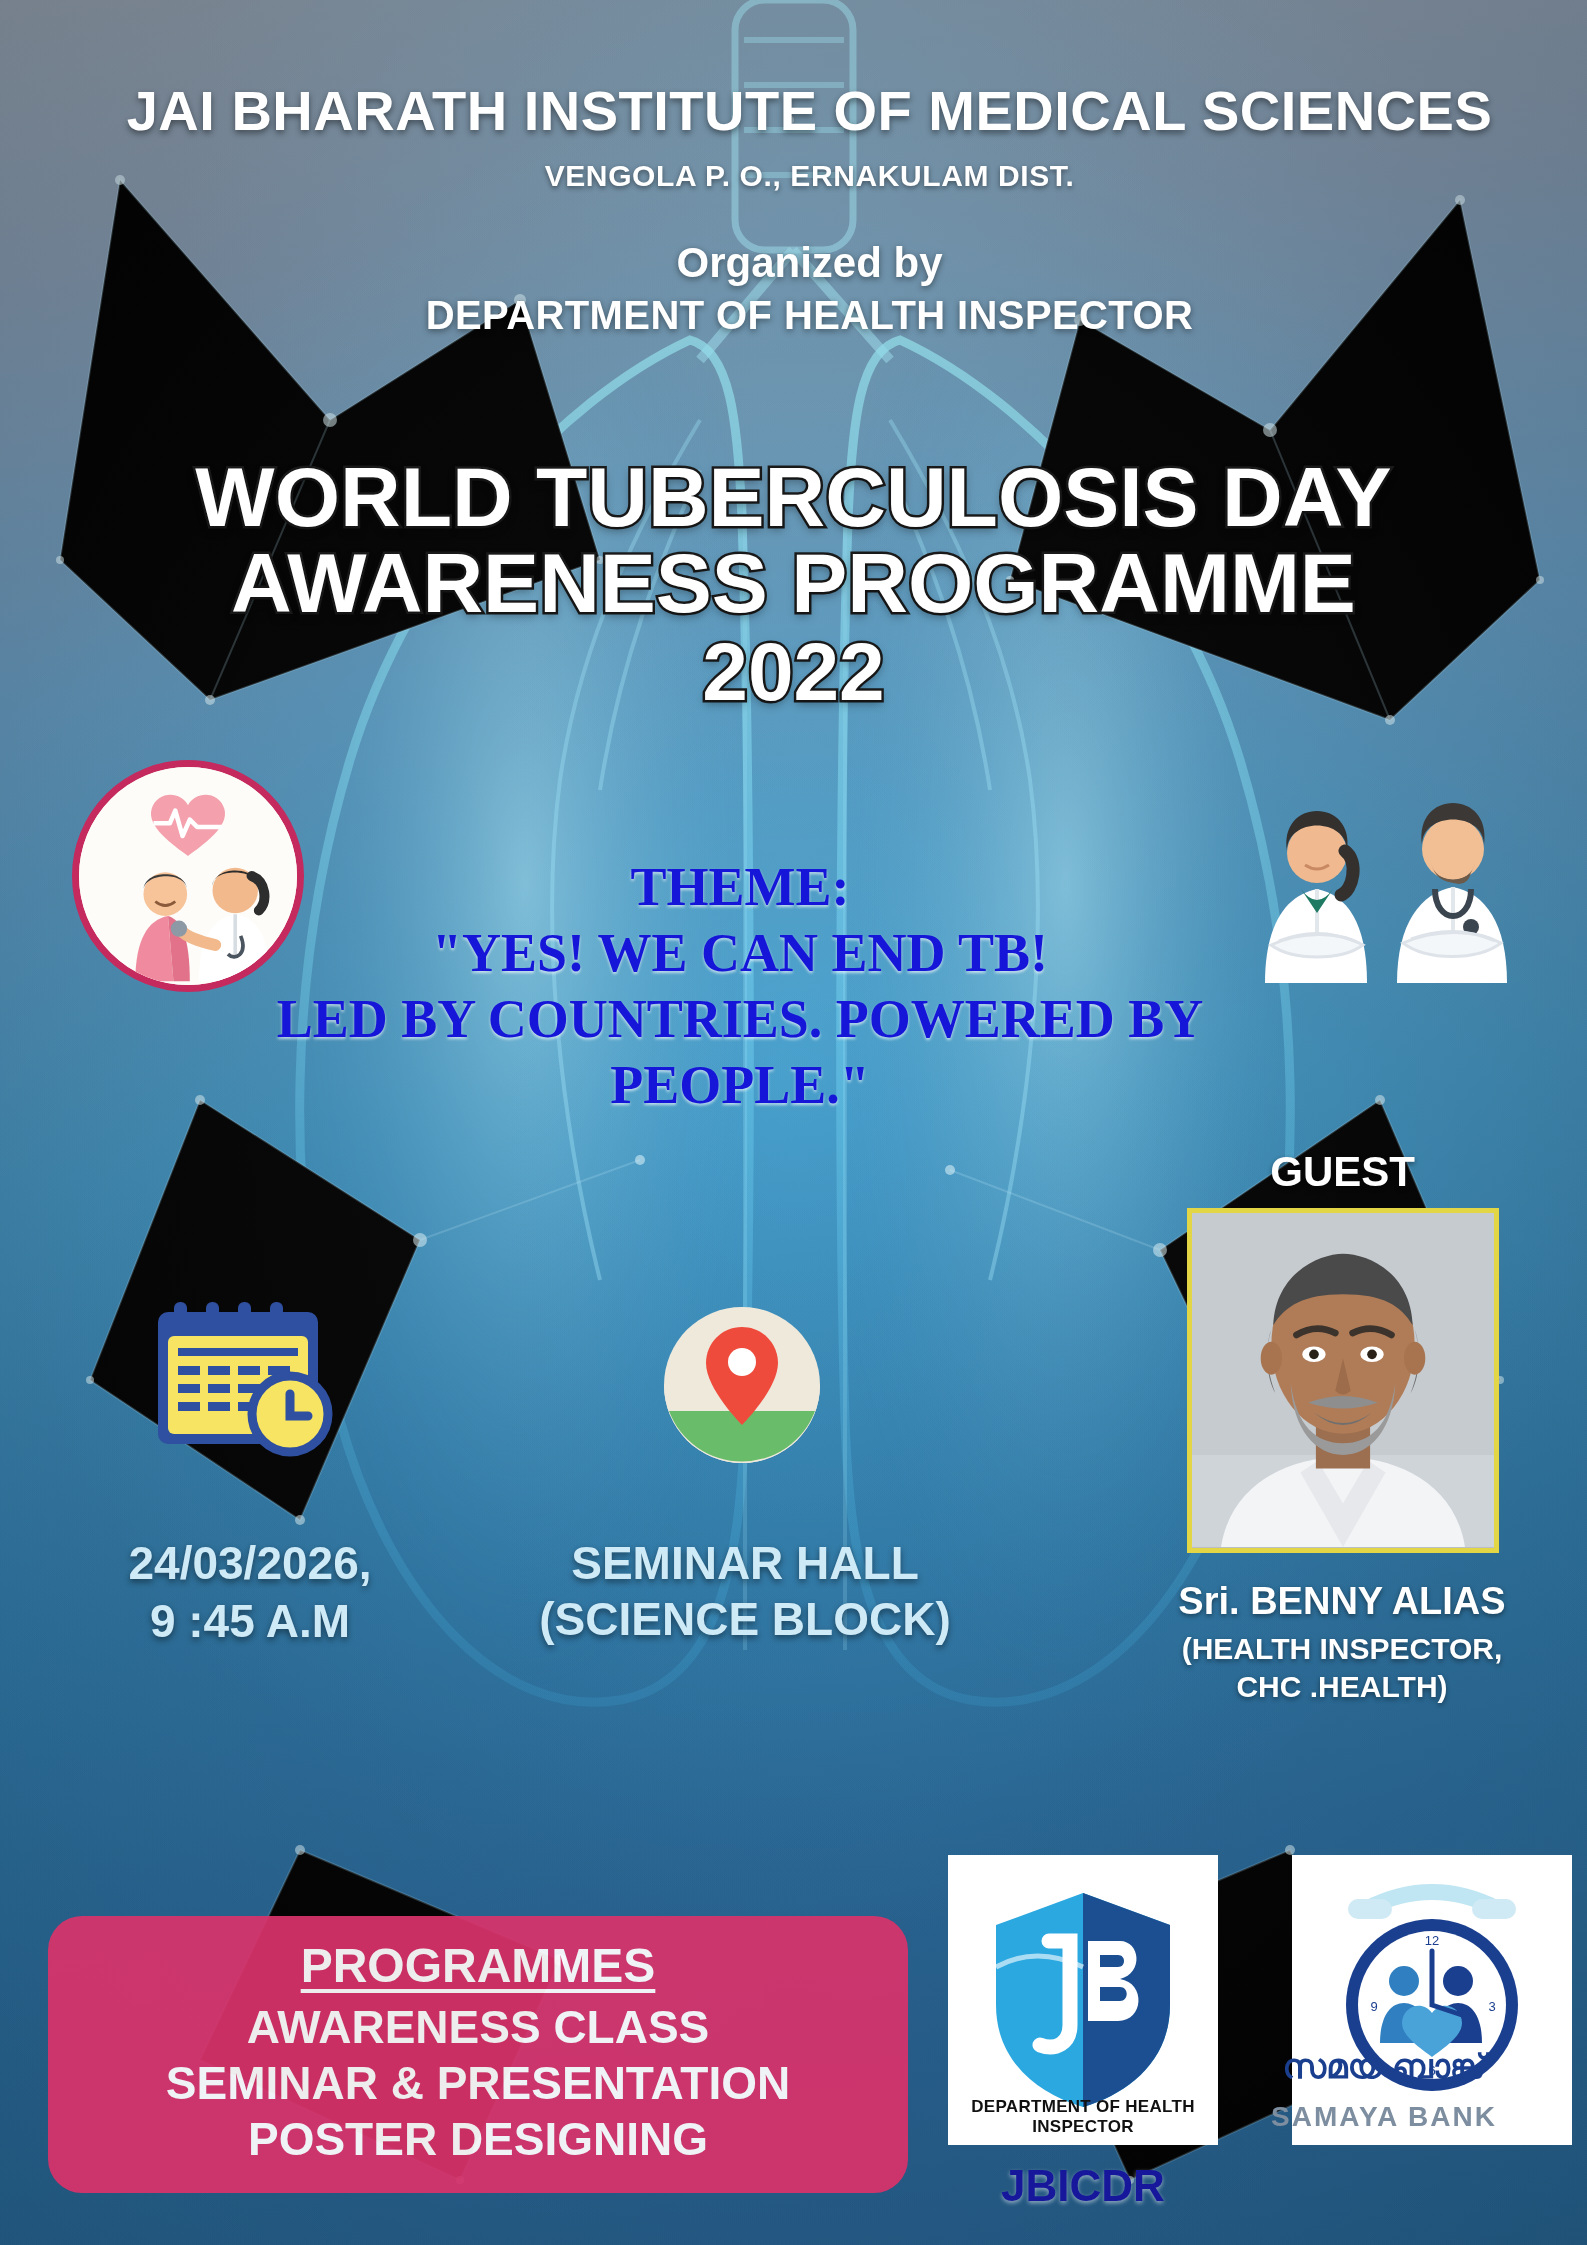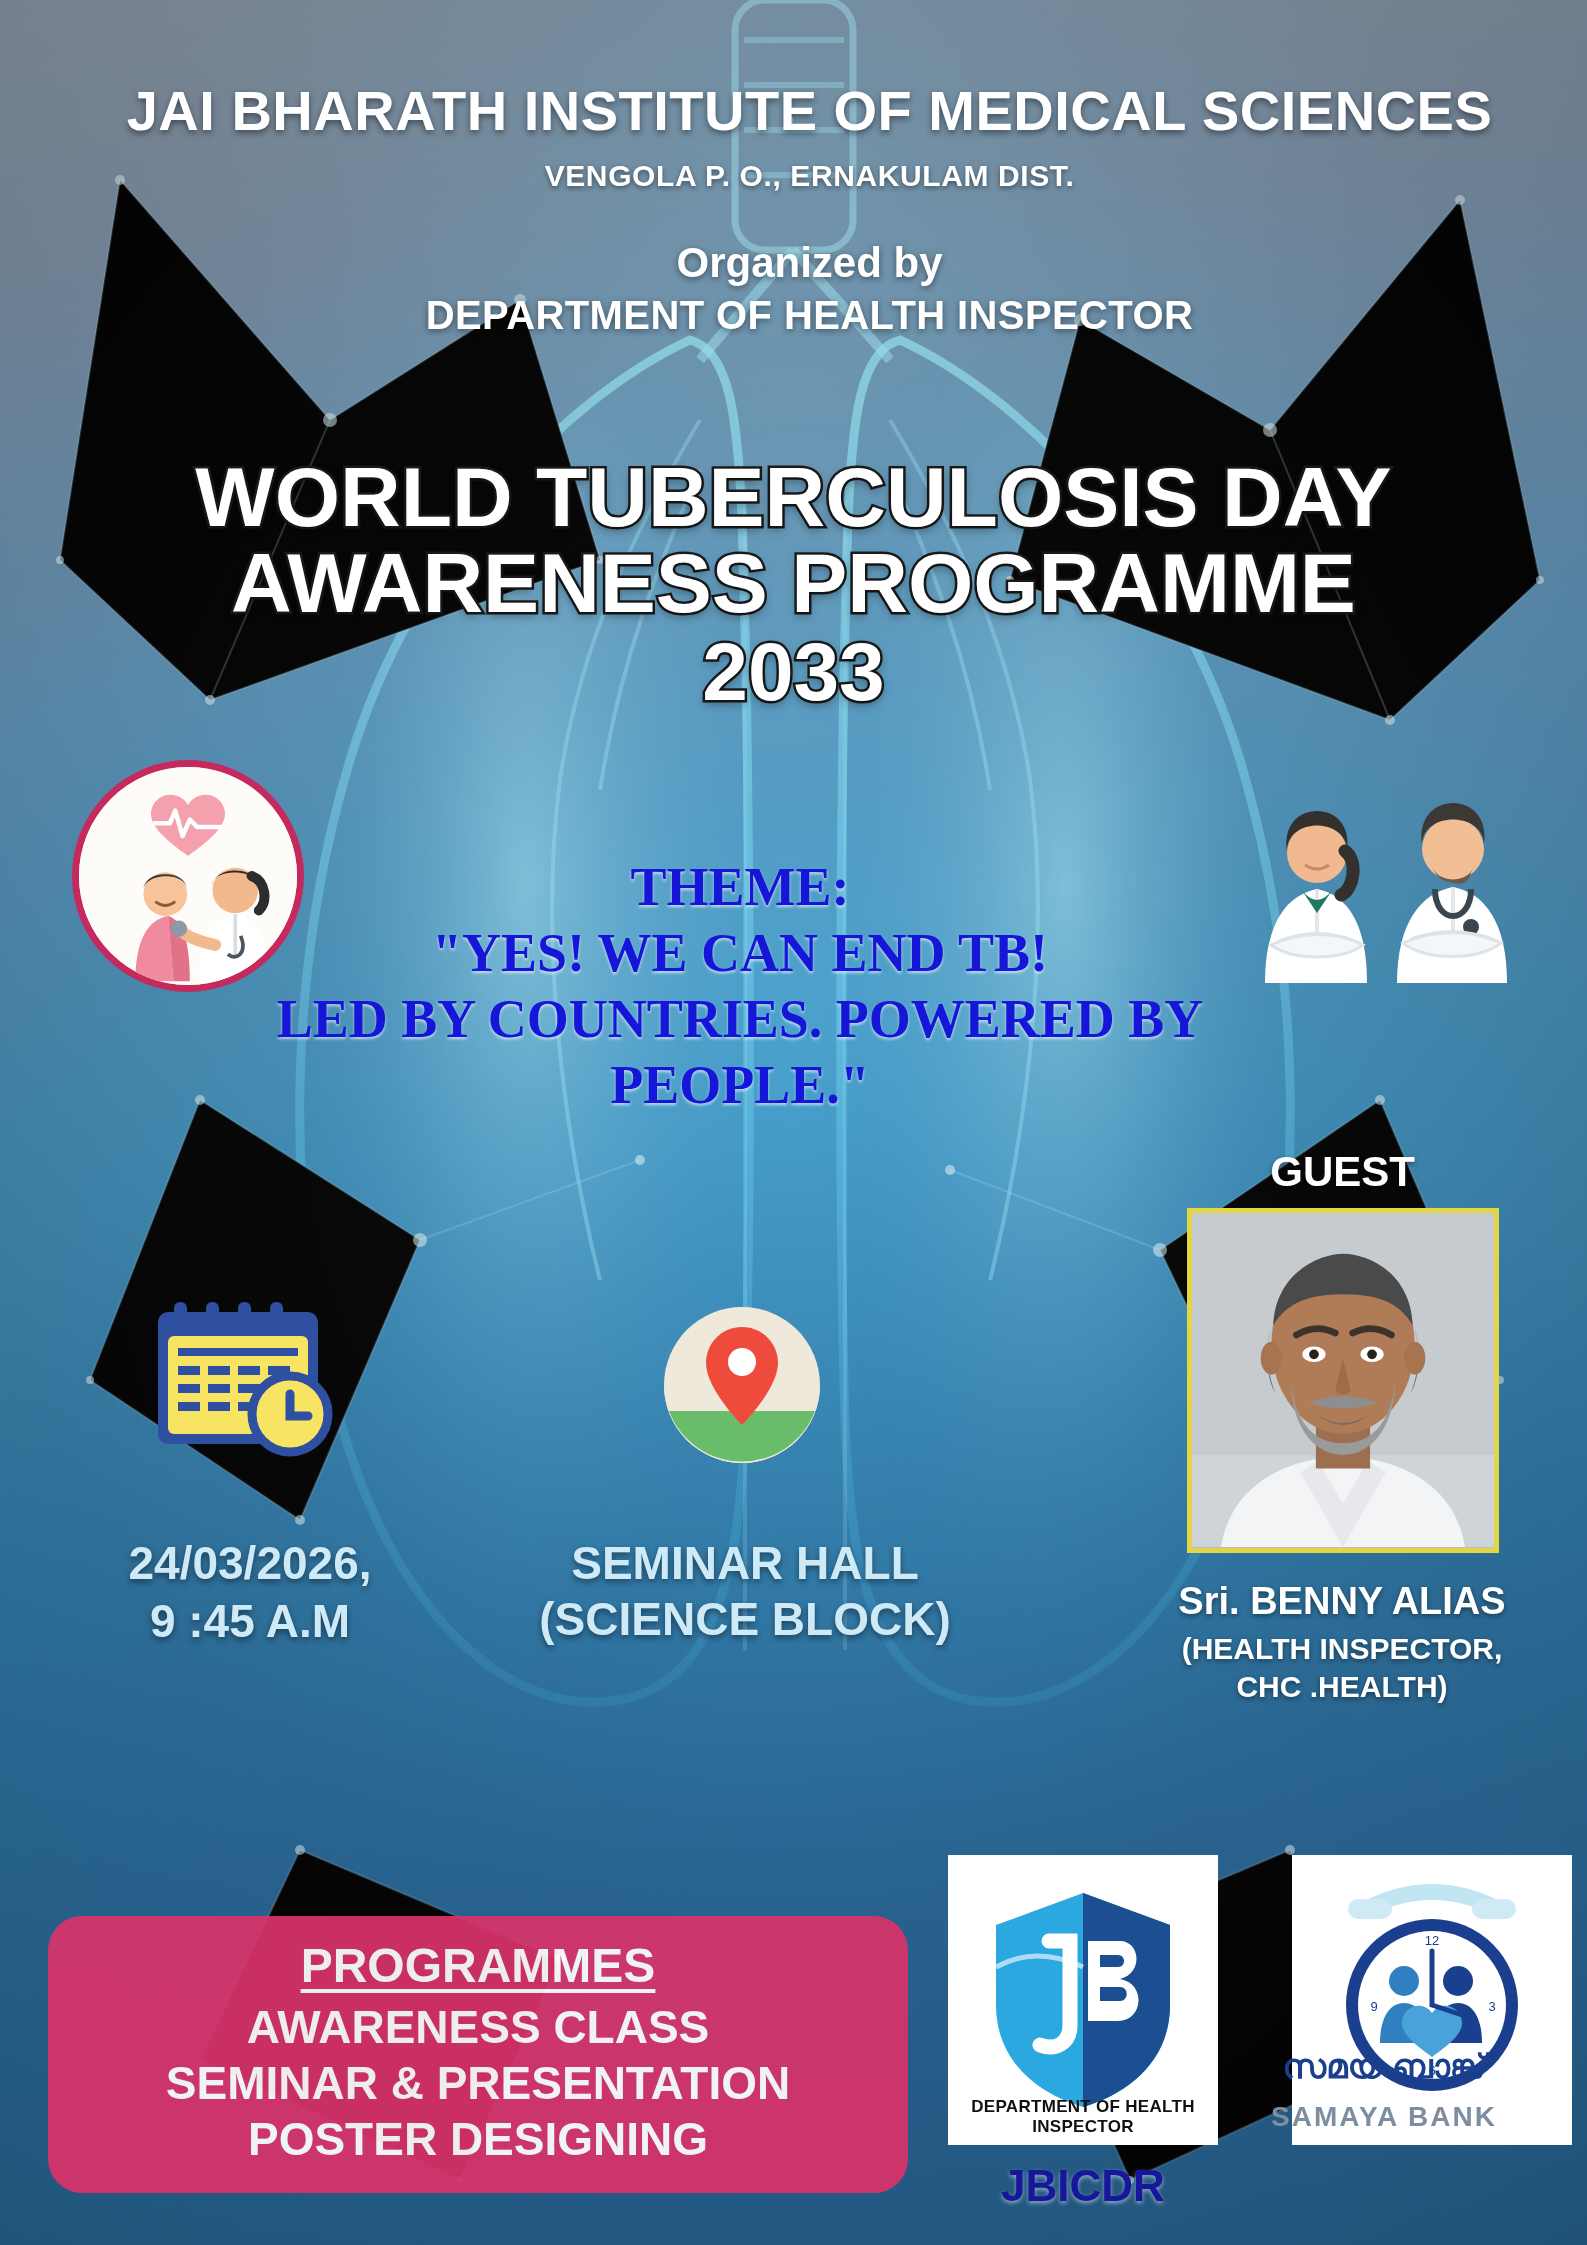--- a/index.html
+++ b/index.html
@@ -251,21 +251,21 @@
   <div class="header">
     <div class="inst">JAI BHARATH INSTITUTE OF MEDICAL SCIENCES</div>
     <div class="inst-sub">VENGOLA P. O., ERNAKULAM DIST.</div>
     <div class="org-by">Organized by</div>
     <div class="org-dept">DEPARTMENT OF HEALTH INSPECTOR</div>
   </div>
 
   <div class="title-block">
     <div class="title-line">WORLD TUBERCULOSIS DAY</div>
     <div class="title-line">AWARENESS PROGRAMME</div>
-    <div class="title-line year">2033</div>
+    <div class="title-line year">2022</div>
   </div>
 
   <div class="theme">
     <div>THEME:</div>
     <div>"YES! WE CAN END TB!</div>
     <div>LED BY COUNTRIES. POWERED BY</div>
     <div>PEOPLE."</div>
   </div>
 
   <div class="patient-badge">

